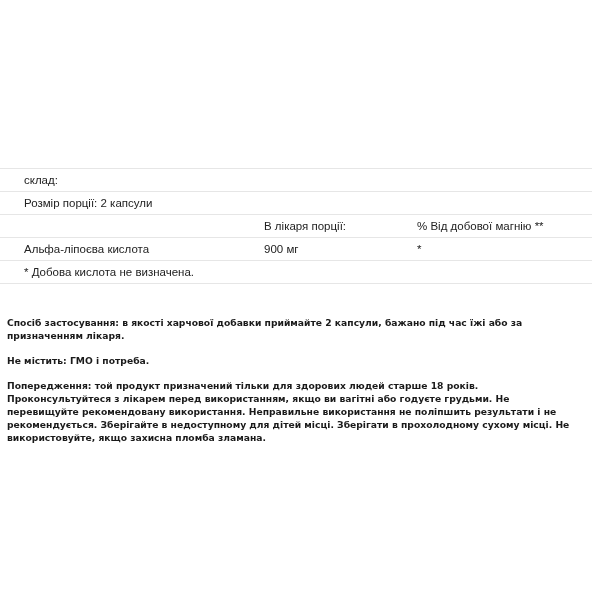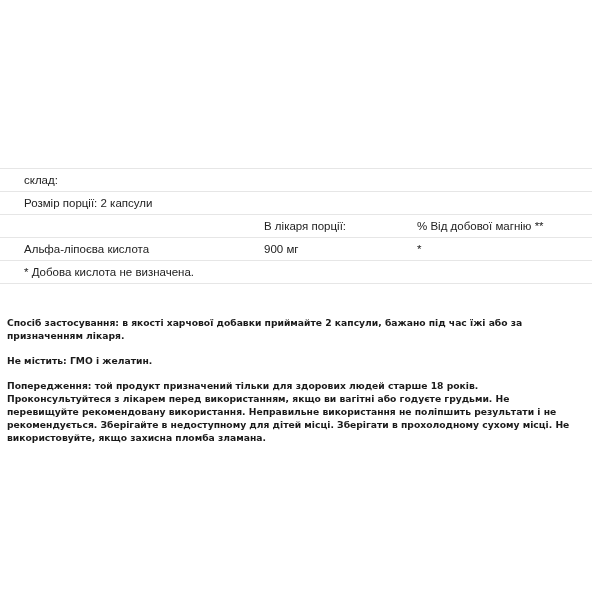--- a/index.html
+++ b/index.html
@@ -47,15 +47,15 @@
       <td>*</td>
     </tr>
     <tr>
       <td colspan="3">* Добова кислота не визначена.</td>
     </tr>
   </tbody>
 </table>
 
 <div class="notes">
   <p>Спосіб застосування: в якості харчової добавки приймайте 2 капсули, бажано під час їжі або за призначенням лікаря.</p>
-  <p>Не містить: ГМО і желатин.</p>
+  <p>Не містить: ГМО і потреба.</p>
   <p>Попередження: той продукт призначений тільки для здорових людей старше 18 років. Проконсультуйтеся з лікарем перед використанням, якщо ви вагітні або годуєте грудьми. Не перевищуйте рекомендовану використання. Неправильне використання не поліпшить результати і не рекомендується. Зберігайте в недоступному для дітей місці. Зберігати в прохолодному сухому місці. Не використовуйте, якщо захисна пломба зламана.</p>
 </div>
 
 </body></html>

